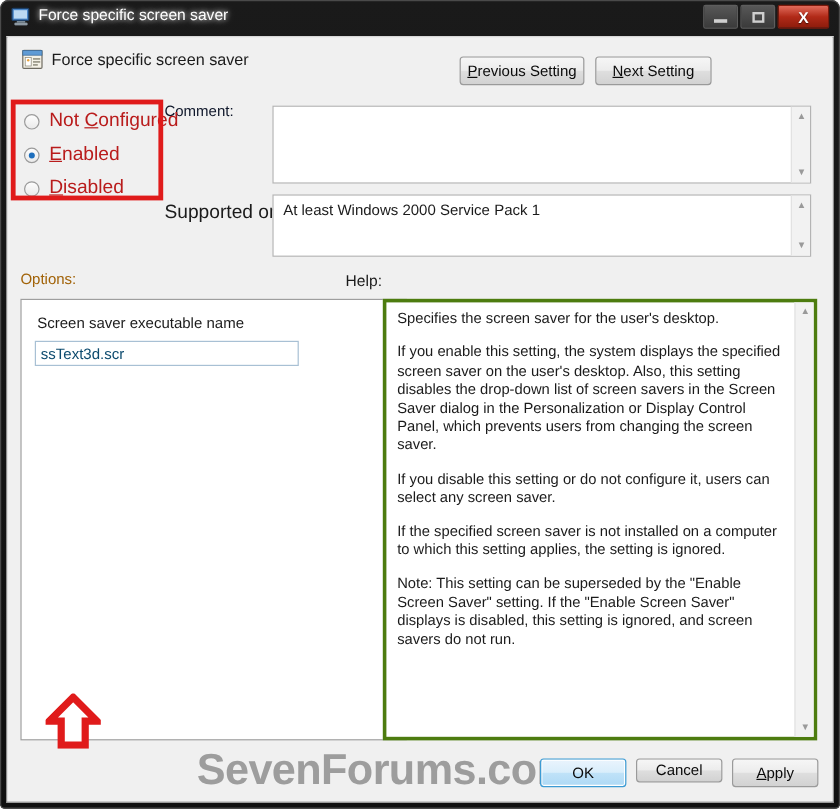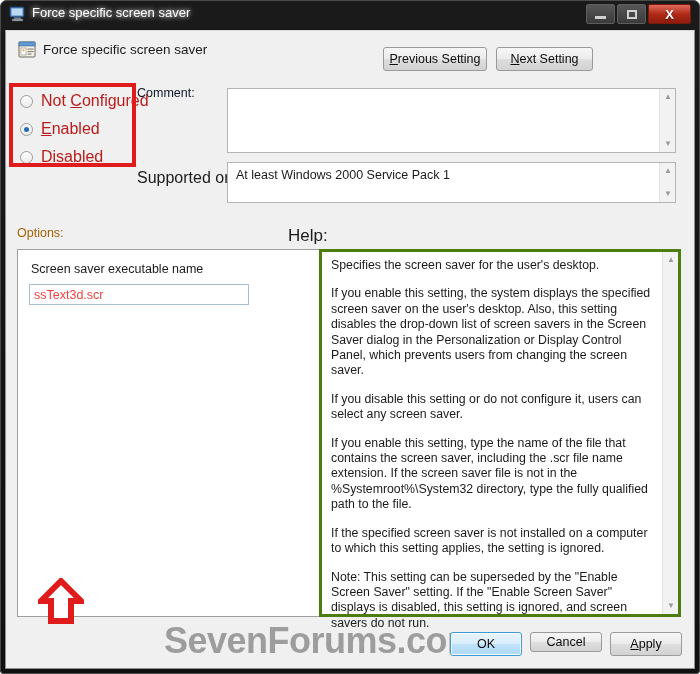--- a/index.html
+++ b/index.html
@@ -91,21 +91,21 @@
   #btn-next { left:490px; top:16px; width:97px; }
 
   
   #lbl-comment { position:absolute; left:131px; top:55px; font-size:12.5px; color:#0f172a; }
   #comment-box {
     position:absolute; left:221px; top:57px; width:449px; height:65px;
     background:#ffffff; border:1px solid #b4b4b4;
   }
   #lbl-supported { position:absolute; left:131px; top:138px; font-size:16px; color:#1b1b1b; }
   #supported-box {
-    position:absolute; left:221px; top:131px; width:449px; height:41px;
+    position:absolute; left:221px; top:131px; width:449px; height:52px;
     background:#ffffff; border:1px solid #b4b4b4;
   }
   #supported-text {
     position:absolute; left:8px; top:5px;
     font-size:12.5px; color:#1b1b1b; white-space:nowrap;
   }
 
   
   .vscroll {
     position:absolute; right:0; top:0; width:16px; height:100%;
@@ -142,36 +142,36 @@
   
   #anno-box {
     position:absolute; left:3px; top:52px;
     width:127px; height:84px;
     border:4px solid #e01b1b;
     pointer-events:none;
   }
 
   
   #lbl-options { position:absolute; left:11px; top:195px; font-size:12.5px; color:#a16207; }
-  #lbl-help    { position:absolute; left:282px; top:195px; font-size:17px; color:#1b1b1b; }
+  #lbl-help    { position:absolute; left:282px; top:195px; font-size:13px; color:#1b1b1b; }
 
   #options-panel {
     position:absolute; left:11px; top:218px;
     width:322px; height:368px;
     background:#ffffff; border:1px solid #9e9e9e;
   }
   #opt-label {
     position:absolute; left:13px; top:12px;
     font-size:12.5px; color:#1b1b1b;
   }
   #opt-input {
     position:absolute; left:11px; top:34px;
     width:220px; height:21px;
     background:#ffffff; border:1px solid #a8c0d4;
-    font-size:12.5px; color:#ef4444;
+    font-size:12.5px; color:#0c4a6e;
     padding:2px 4px; line-height:16px;
     font-family:"Liberation Sans",sans-serif;
   }
 
   
   #anno-arrow {
     position:absolute; left:20px; top:328px;
     width:46px; height:46px;
   }
 
@@ -297,21 +297,20 @@
       <svg id="anno-arrow" viewBox="0 0 46 46">
         <polygon points="23,3 43,23 33,23 33,43 13,43 13,23 3,23" fill="#ffffff" stroke="#e01b1b" stroke-width="6" stroke-linejoin="miter"></polygon>
       </svg>
     </div>
 
     <div id="help-panel">
       <div id="help-text">
           <p>Specifies the screen saver for the user's desktop.</p>
           <p>If you enable this setting, the system displays the specified screen saver on the user's desktop. Also, this setting disables the drop-down list of screen savers in the Screen Saver dialog in the Personalization or Display Control Panel, which prevents users from changing the screen saver.</p>
           <p>If you disable this setting or do not configure it, users can select any screen saver.</p>
-          <p>If you enable this setting, type the name of the file that contains the screen saver, including the .scr file name extension. If the screen saver file is not in the %Systemroot%\System32 directory, type the fully qualified path to the file.</p>
           <p>If the specified screen saver is not installed on a computer to which this setting applies, the setting is ignored.</p>
           <p>Note: This setting can be superseded by the "Enable Screen Saver" setting.  If the "Enable Screen Saver" displays is disabled, this setting is ignored, and screen savers do not run.</p>
         </div>
       <div class="vscroll">
         <div class="arw up">▲</div>
         <div class="arw dn">▼</div>
       </div>
     </div>
 
     <div id="watermark">SevenForums.com</div>

